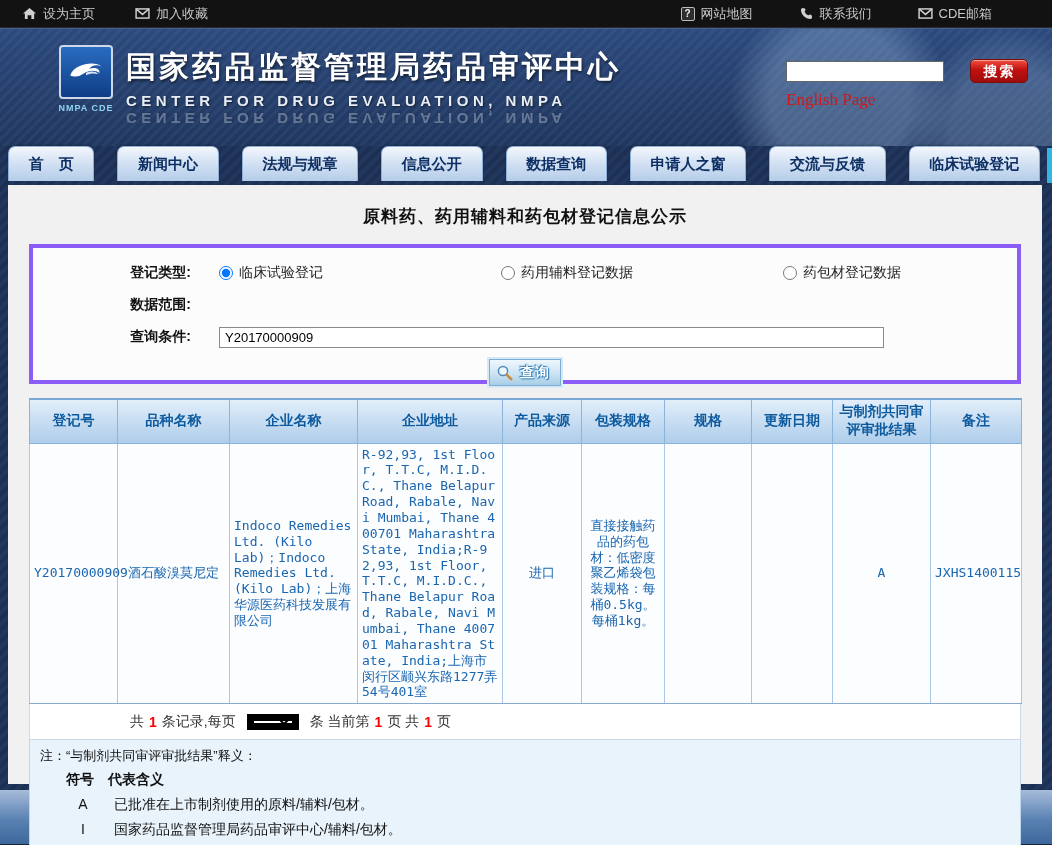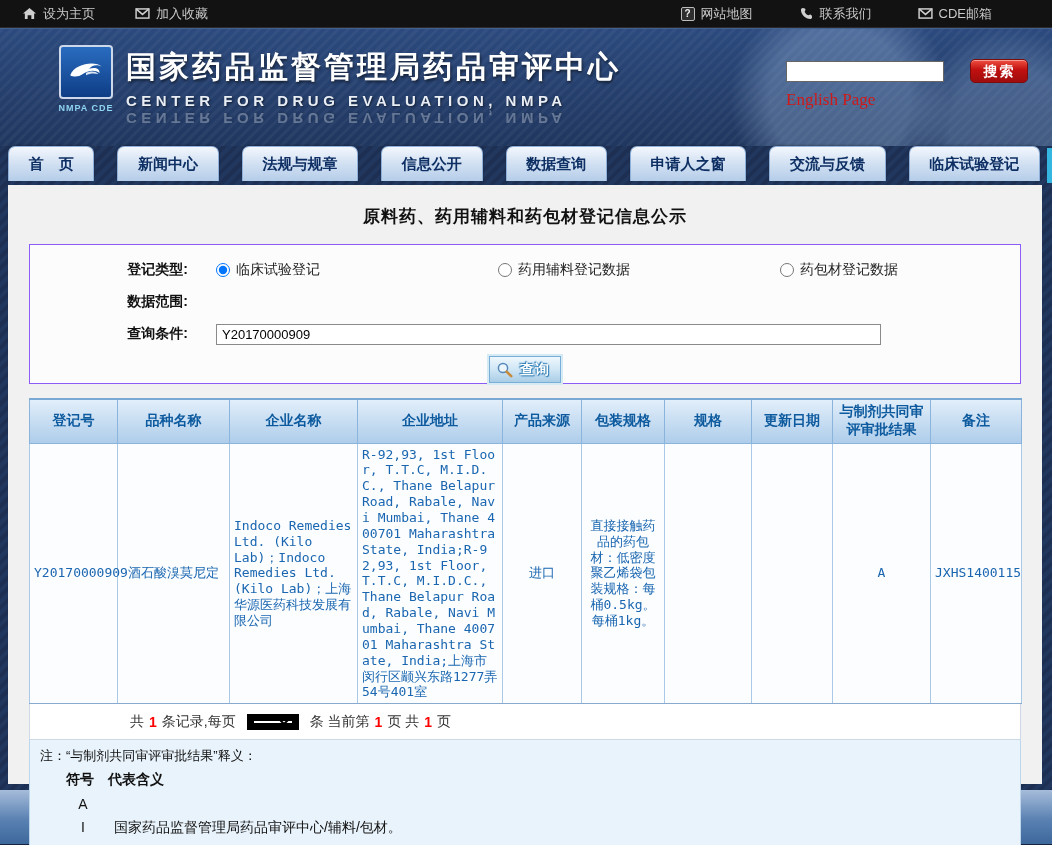--- a/index.html
+++ b/index.html
@@ -61,21 +61,21 @@
     white-space:nowrap; padding:0 10px; box-shadow:0 -1px 2px rgba(0,0,0,.25);}
   .tab.wide { flex-grow:1.35; }
   .nav-accent { position:absolute; right:0; top:2px; width:5px; height:35px; background:#35b6e0; }
 
   
   .content { margin:0 10px 0 8px; background:#f1f1f1; height:599px; position:relative; }
   .page-title { text-align:center; padding-top:20px; font-size:17px; font-weight:bold; color:#111;
     letter-spacing:1px;}
 
   .query-box { margin:16px 21px 0; height:140px; background:#fcfcfc;
-    border:1px solid #8b5cf6; padding-top:13px; }
+    border:4px solid #8b5cf6; padding-top:13px; }
   .form-row { display:flex; align-items:center; height:24px; margin-bottom:8px; }
   .form-label { width:158px; text-align:right; font-size:14px; font-weight:bold; color:#111; }
   .opts { display:flex; margin-left:28px; align-items:center; }
   .opt { display:flex; align-items:center; gap:6px; font-size:14px; color:#222; }
   .opt input { width:14px; height:14px; cursor:pointer; }
   .opt.w1 { width:282px; } .opt.w2 { width:282px; }
   .query-input { margin-left:28px; width:665px; height:21px; border:1px solid #8a8a8a;
     background:#fff; font-size:13px; padding:0 5px; }
   .btn-row { text-align:center; margin-top:10px; }
   .query-btn { display:inline-flex; align-items:center; gap:6px; height:27px; padding:0 10px 0 6px;
@@ -300,20 +300,21 @@
   </div>
 
   <div class="notes">
     <div>注：“与制剂共同审评审批结果”释义：</div>
     <div class="hdr-row">
       <span>符号</span>
       <span>代表含义</span>
     </div>
     <div class="note-item">
       <span class="note-sym">A</span>
+      <span class="note-meaning">已批准在上市制剂使用的原料/辅料/包材。</span>
     </div>
     <div class="note-item">
       <span class="note-sym">I</span>
       <span class="note-meaning">国家药品监督管理局药品审评中心/辅料/包材。</span>
     </div>
   </div>
 </div>
 
 <div class="footgap"></div>
 

